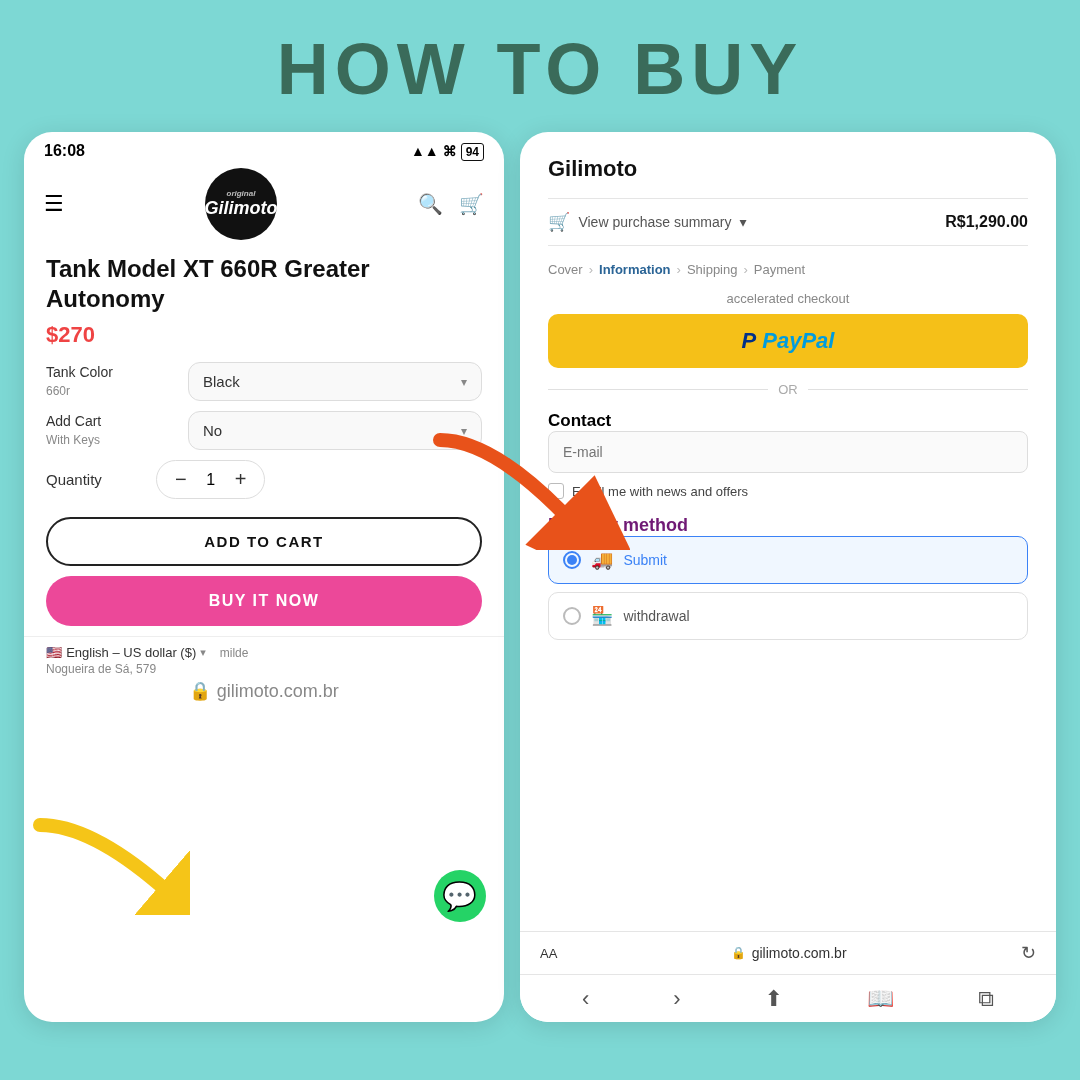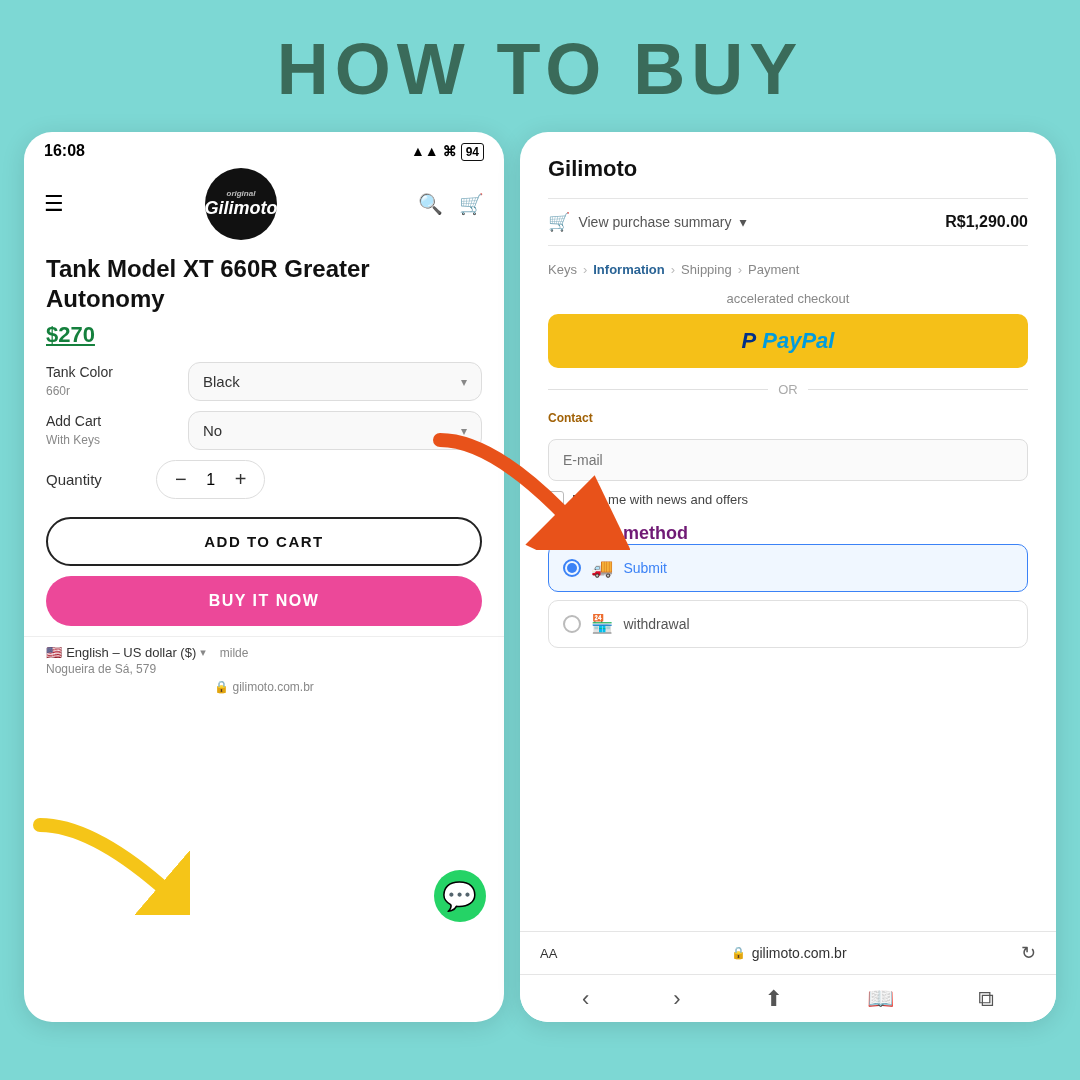--- a/index.html
+++ b/index.html
@@ -76,21 +76,21 @@
       flex-direction: column;
       line-height: 1.1;
     }
     .logo-original { font-size: 8px; font-style: italic; opacity: 0.7; }
     .logo-gilimoto { font-size: 18px; font-style: italic; font-weight: 900; }
     .nav-icons { display: flex; gap: 16px; font-size: 20px; }
 
     
     .product-content { padding: 6px 22px 0; }
     .product-title { font-size: 24px; font-weight: 700; color: #111; line-height: 1.25; margin-bottom: 8px; }
-    .product-price { font-size: 22px; font-weight: 700; color: #15803d; margin-bottom: 14px; text-decoration: underline; }
+    .product-price { font-size: 22px; font-weight: 700; color: #ef4444; margin-bottom: 14px; }
 
     .option-row {
       display: flex;
       align-items: center;
       margin-bottom: 10px;
     }
     .option-label { font-size: 14px; color: #333; width: 110px; flex-shrink: 0; line-height: 1.3; }
     .option-select {
       flex: 1;
       border: 1px solid #ddd;
@@ -159,21 +159,21 @@
       border-top: 1px solid #eee;
     }
     .language-row {
       display: flex;
       align-items: center;
       gap: 4px;
       font-size: 13px;
       color: #333;
     }
     .address-text { font-size: 12px; color: #888; margin-top: 2px; }
-    .domain-text { font-size: 12px; color: #888; text-align: center; margin-top: 2px; }
+    .domain-text { font-size: 18px; color: #888; text-align: center; margin-top: 2px; }
 
     
     .whatsapp-btn {
       position: absolute;
       bottom: 100px;
       right: 18px;
       width: 52px;
       height: 52px;
       border-radius: 50%;
       background: #25d366;
@@ -241,21 +241,21 @@
     .or-divider {
       display: flex;
       align-items: center;
       gap: 10px;
       margin: 8px 0 14px;
       color: #aaa;
       font-size: 13px;
     }
     .or-line { flex: 1; height: 1px; background: #e0e0e0; }
 
-    .contact-label { font-size: 12px; font-weight: 700; color: #a16207; margin-bottom: 14px; }
+    .contact-label { font-size: 17px; font-weight: 700; color: #000000; margin-bottom: 0; }
     .email-input {
       width: 100%;
       border: 1px solid #ddd;
       border-radius: 8px;
       padding: 12px 14px;
       font-size: 14px;
       color: #999;
       margin-bottom: 10px;
       background: #fafafa;
     }
@@ -479,21 +479,21 @@
         <div class="summary-left">
           <span class="cart-icon-small">🛒</span>
           <span>View purchase summary</span>
           <span style="color:#555;">▾</span>
         </div>
         <div class="summary-price">R$1,290.00</div>
       </div>
 
       
       <div class="breadcrumb">
-        <span style="color:#888;">Keys</span>
+        <span style="color:#888;">Cover</span>
         <span class="breadcrumb-sep">›</span>
         <span class="breadcrumb-active">Information</span>
         <span class="breadcrumb-sep">›</span>
         <span style="color:#888;">Shipping</span>
         <span class="breadcrumb-sep">›</span>
         <span style="color:#888;">Payment</span>
       </div>
 
       
       <div class="accel-label">accelerated checkout</div>

